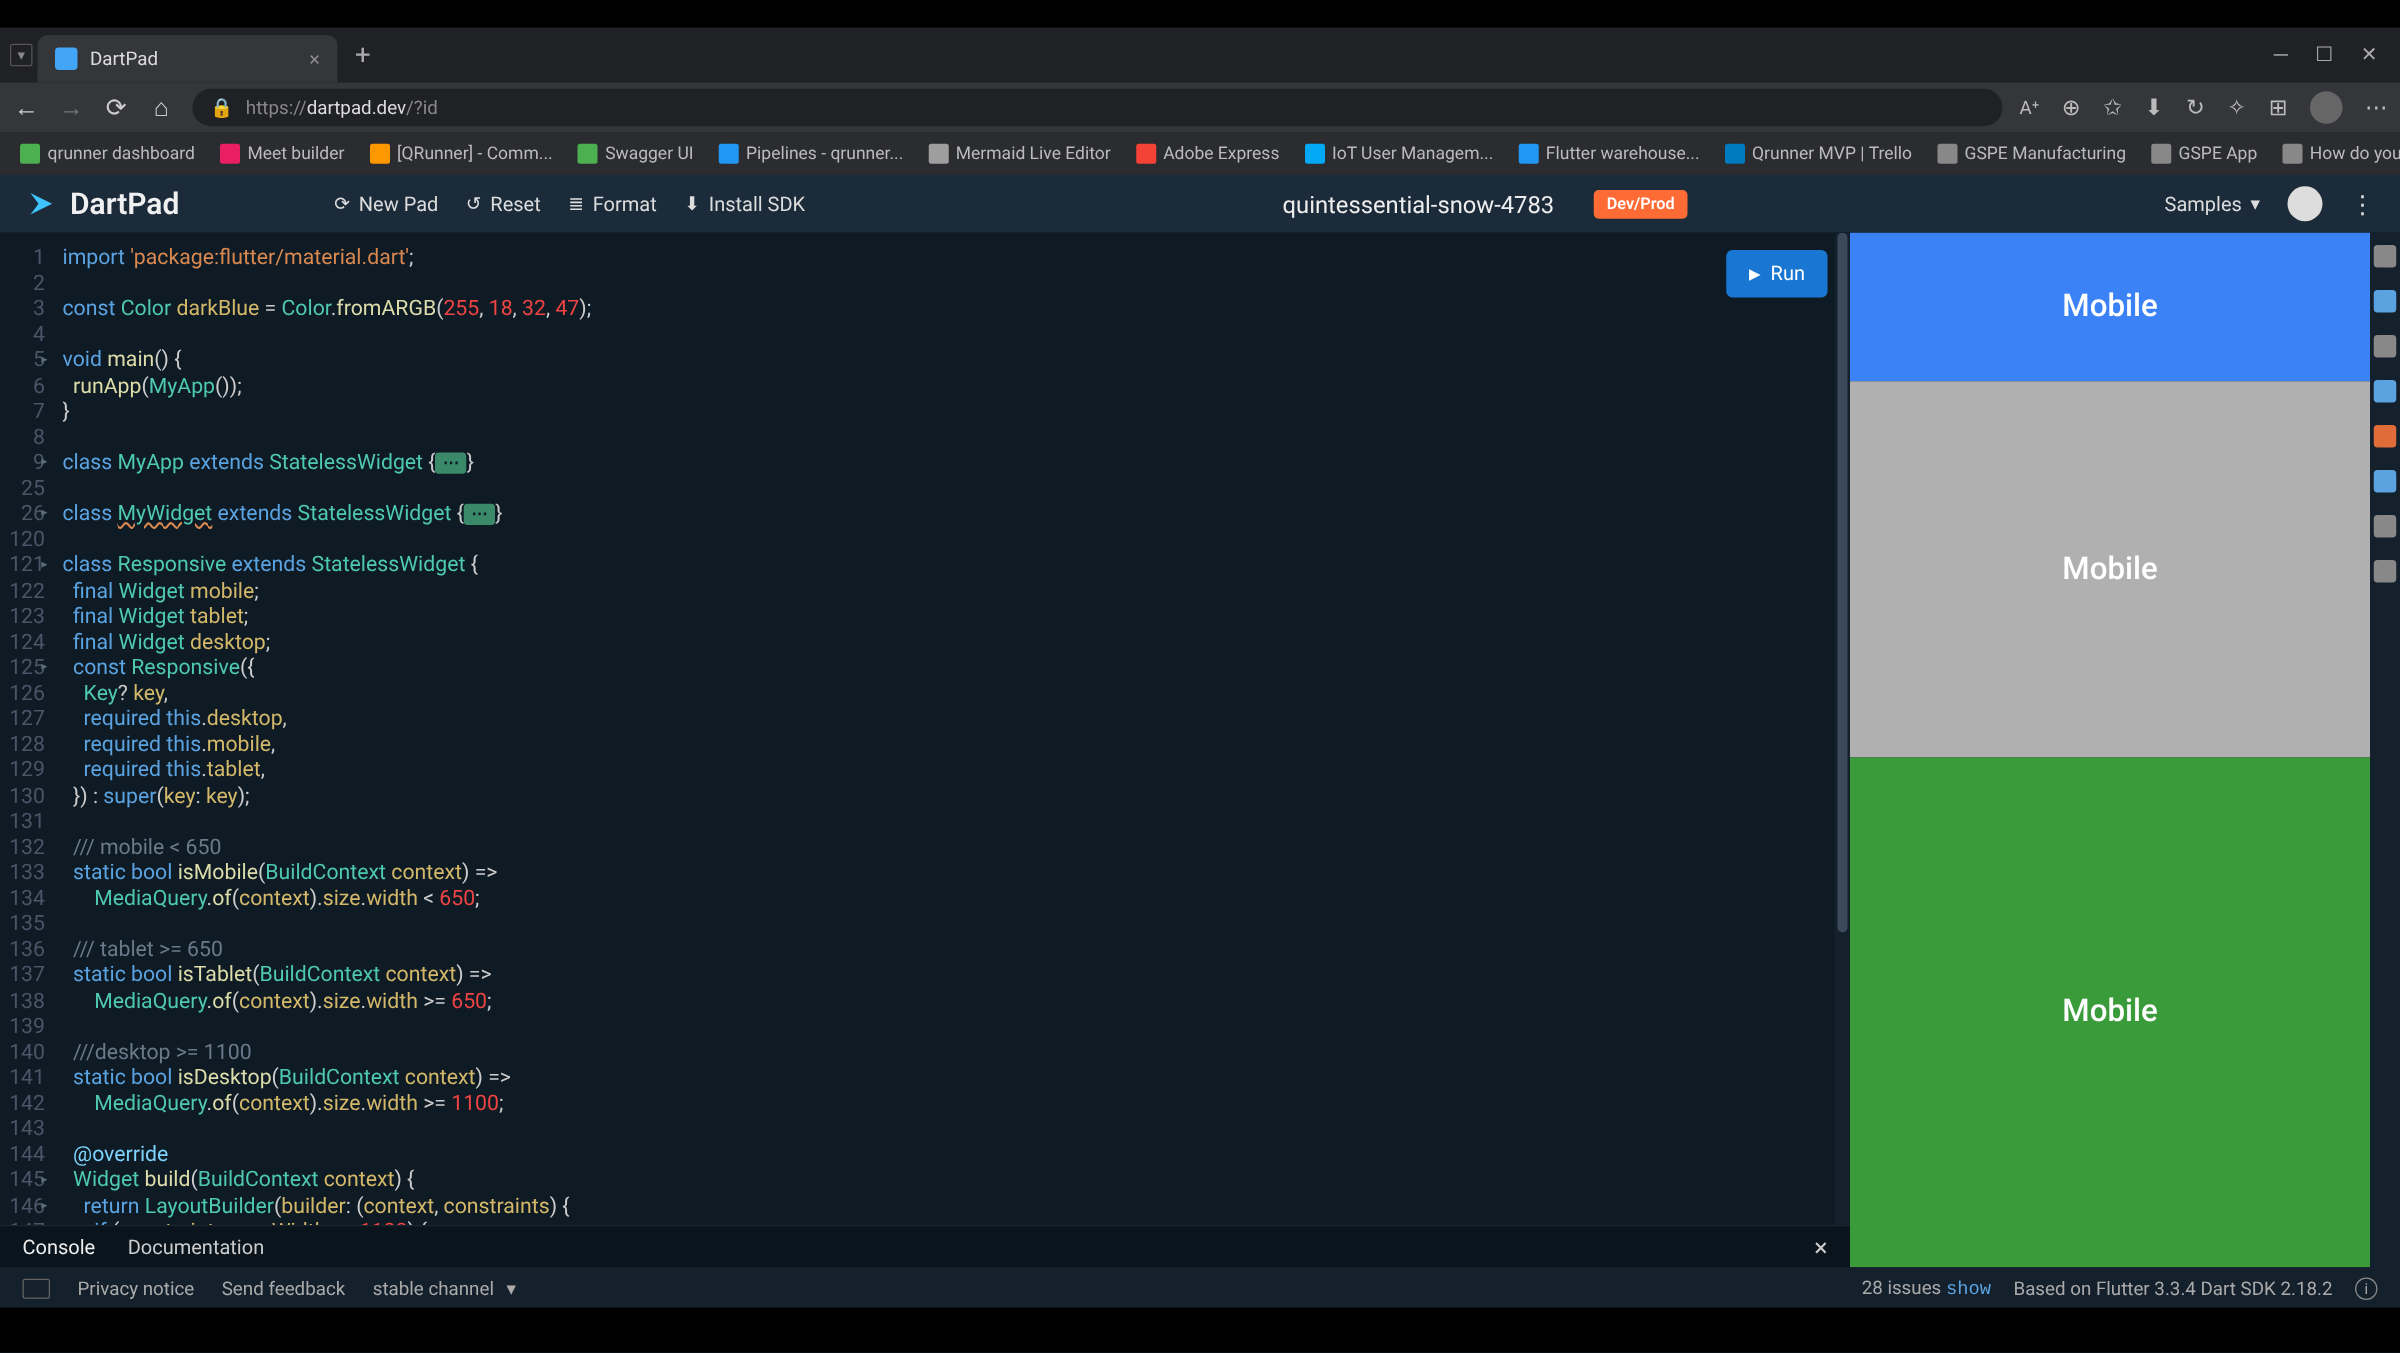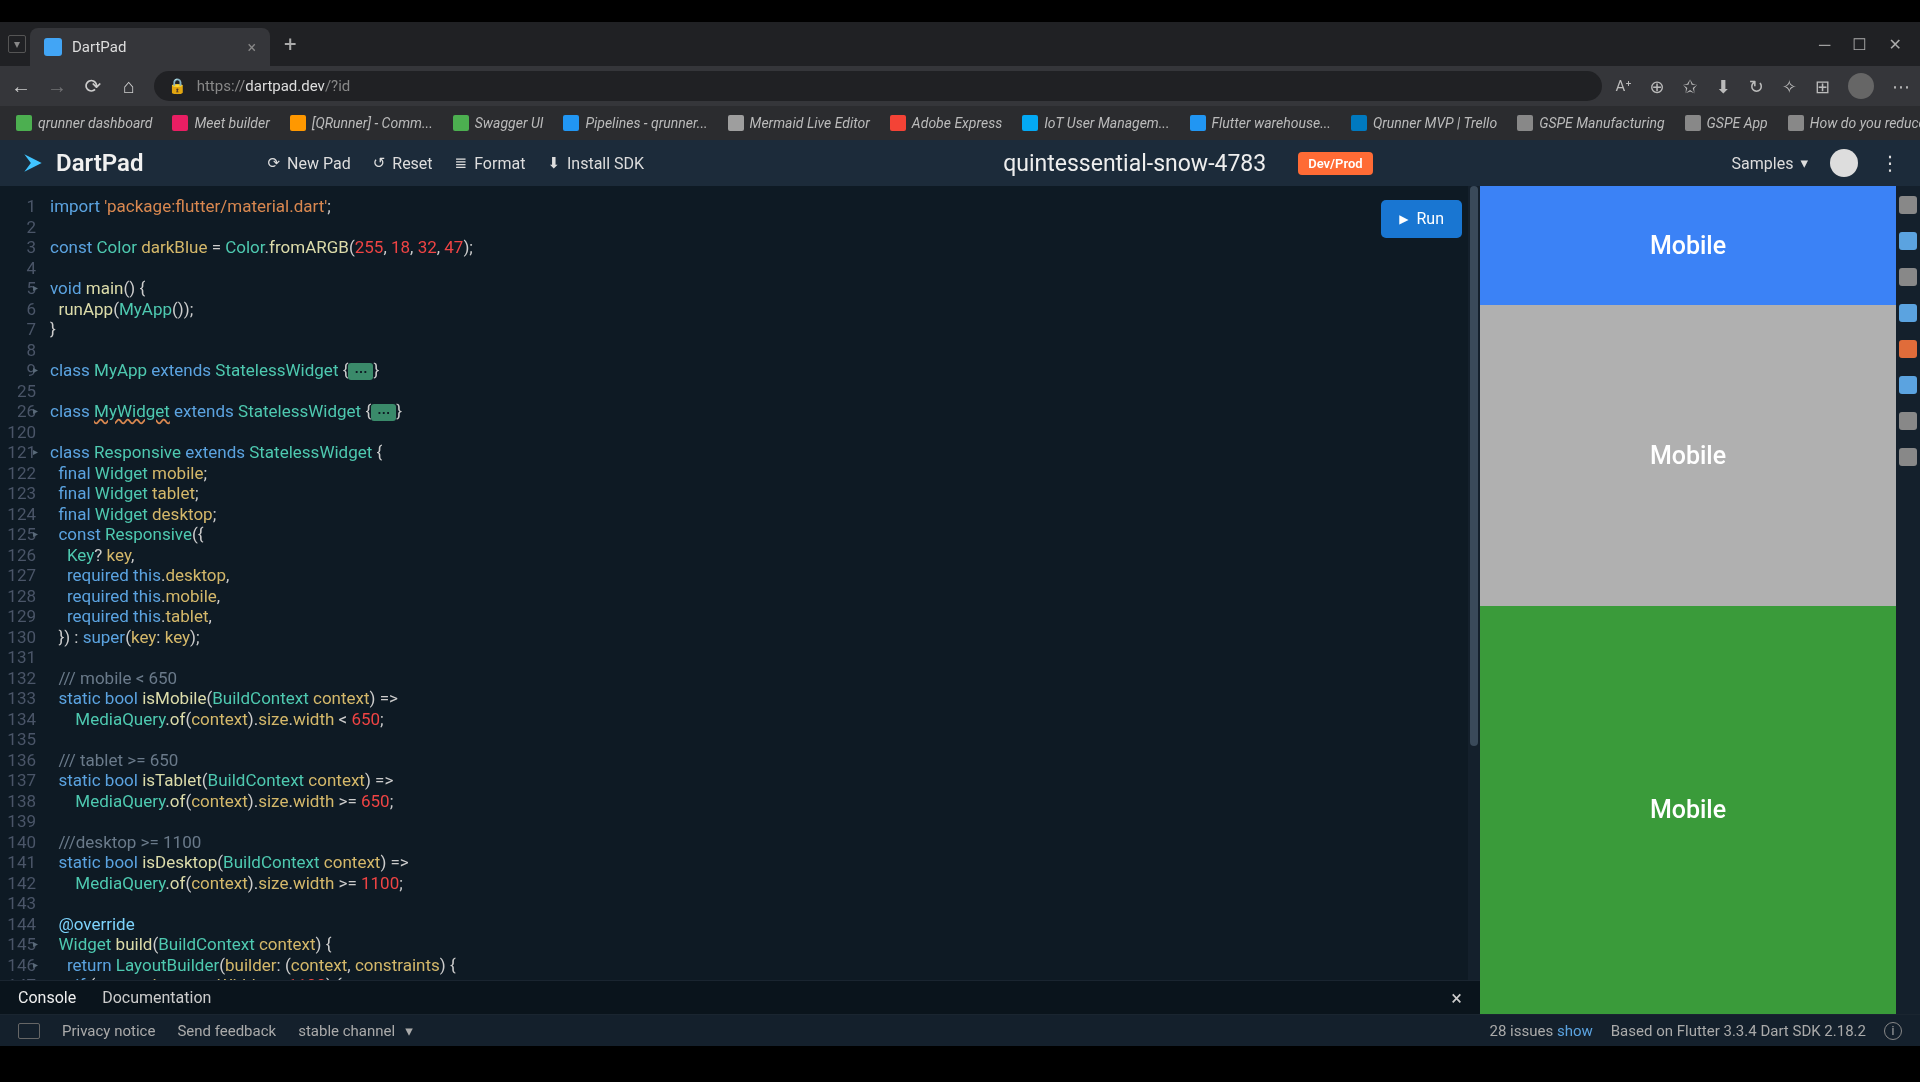--- a/index.html
+++ b/index.html
@@ -17,32 +17,32 @@
 .win-ctrls { margin-left:auto; display:flex; gap:22px; color:#aaa; font-size:16px; padding-right:10px; }
 
 .addr-bar { display:flex; align-items:center; height:40px; padding:0 10px; gap:14px; background:#35363a; }
 .addr-bar .icn { width:22px; text-align:center; color:#ccc; font-size:20px; }
 .url-box { flex:1; background:#202124; height:30px; border-radius:15px; display:flex; align-items:center; padding:0 14px; gap:10px; font-size:15px; color:#888; }
 .url-box .host { color:#ddd; }
 .right-icons { display:flex; gap:18px; align-items:center; color:#bbb; font-size:18px; }
 .avatar { width:26px; height:26px; border-radius:50%; background:#666; }
 
 .bookmarks { display:flex; align-items:center; height:34px; padding:0 10px; gap:8px; background:#2b2c2f; font-size:14px; color:#bbb; overflow:hidden; }
-.bm { display:flex; align-items:flex-start; gap:6px; white-space:nowrap; padding:0 6px;font-style:italic; }
+.bm { display:flex; align-items:flex-start; gap:6px; white-space:nowrap; padding:0 6px; }
 .bm .bfav { width:16px; height:16px; border-radius:2px; }
 
 
 .dartpad { display:flex; flex-direction:column; height:906px; background:#0e1a24; }
 .dp-header { height:46px; background:#1c2b3a; display:flex; align-items:center; padding:0 20px; gap:22px; }
 .dp-logo { display:flex; align-items:center; gap:10px; font-size:24px; font-weight:600; color:#f0f0f0; }
 .dp-logo-icon { width:26px; height:26px; }
 .dp-hbtn { display:flex; align-items:center; gap:7px; font-size:16px; color:#ddd; cursor:pointer; }
 .dp-hbtn .hicn { font-size:15px; }
 .dp-spacer { flex:1; }
-.dp-title { font-size:23px; color:#eee; }
+.dp-title { font-size:19px; color:#eee; }
 .dp-badge { background:#ff6b35; color:#fff; font-size:13px; font-weight:600; padding:4px 10px; border-radius:4px; margin-left:10px; }
 .dp-github { width:28px; height:28px; border-radius:50%; background:#ddd; }
 .dp-menu { font-size:20px; color:#ddd; }
 
 .dp-main { flex:1; display:flex; overflow:hidden; }
 .editor-pane { flex:1; display:flex; flex-direction:column; background:#0e1a24; overflow:hidden; position:relative; }
 .code-area { flex:1; display:flex; overflow:hidden; font-family:'Menlo','Consolas',monospace; font-size:17px; line-height:20.5px; position:relative; }
 .gutter { width:44px; text-align:right; color:#4a5568; padding:10px 8px 0 0; user-select:none; white-space:pre; }
 .gutter div { height:20.5px; position:relative; }
 .fold { color:#5a6b7a; position:absolute; right:-2px; font-size:10px; }
@@ -73,21 +73,21 @@
 .preview { flex:1; display:flex; flex-direction:column; }
 .pv-row { flex:1; display:flex; align-items:center; justify-content:center; font-size:25px; color:#fff; font-weight:500; }
 .side-strip { width:24px; background:#14202c; display:flex; flex-direction:column; align-items:center; padding-top:10px; gap:18px; }
 .side-strip .sicn { width:18px; height:18px; border-radius:3px; }
 
 
 .dp-footer { height:32px; background:#14202c; border-top:1px solid #1a2530; display:flex; align-items:center; padding:0 18px; gap:22px; font-size:15px; color:#aaa; }
 .dp-footer .kbd { width:22px; height:16px; border:1px solid #666; border-radius:2px; }
 .dp-footer .ftr-r { margin-left:auto; display:flex; gap:18px; align-items:center; }
 .chan { display:flex; align-items:flex-end; gap:10px; }
-.lnk { color:#5ba3e0; }
+.lnk { color:#5ba3e0;font-family:Liberation Mono, monospace; }
 .info { width:18px; height:18px; border-radius:50%; border:1px solid #888; display:flex; align-items:center; justify-content:center; font-size:12px; }
 </style>
 </head>
 <body>
 
 <div class="letterbox-top"></div>
 
 <div class="browser-chrome">
   <div class="tab-strip">
     <div class="tab-ctrl">▾</div>

